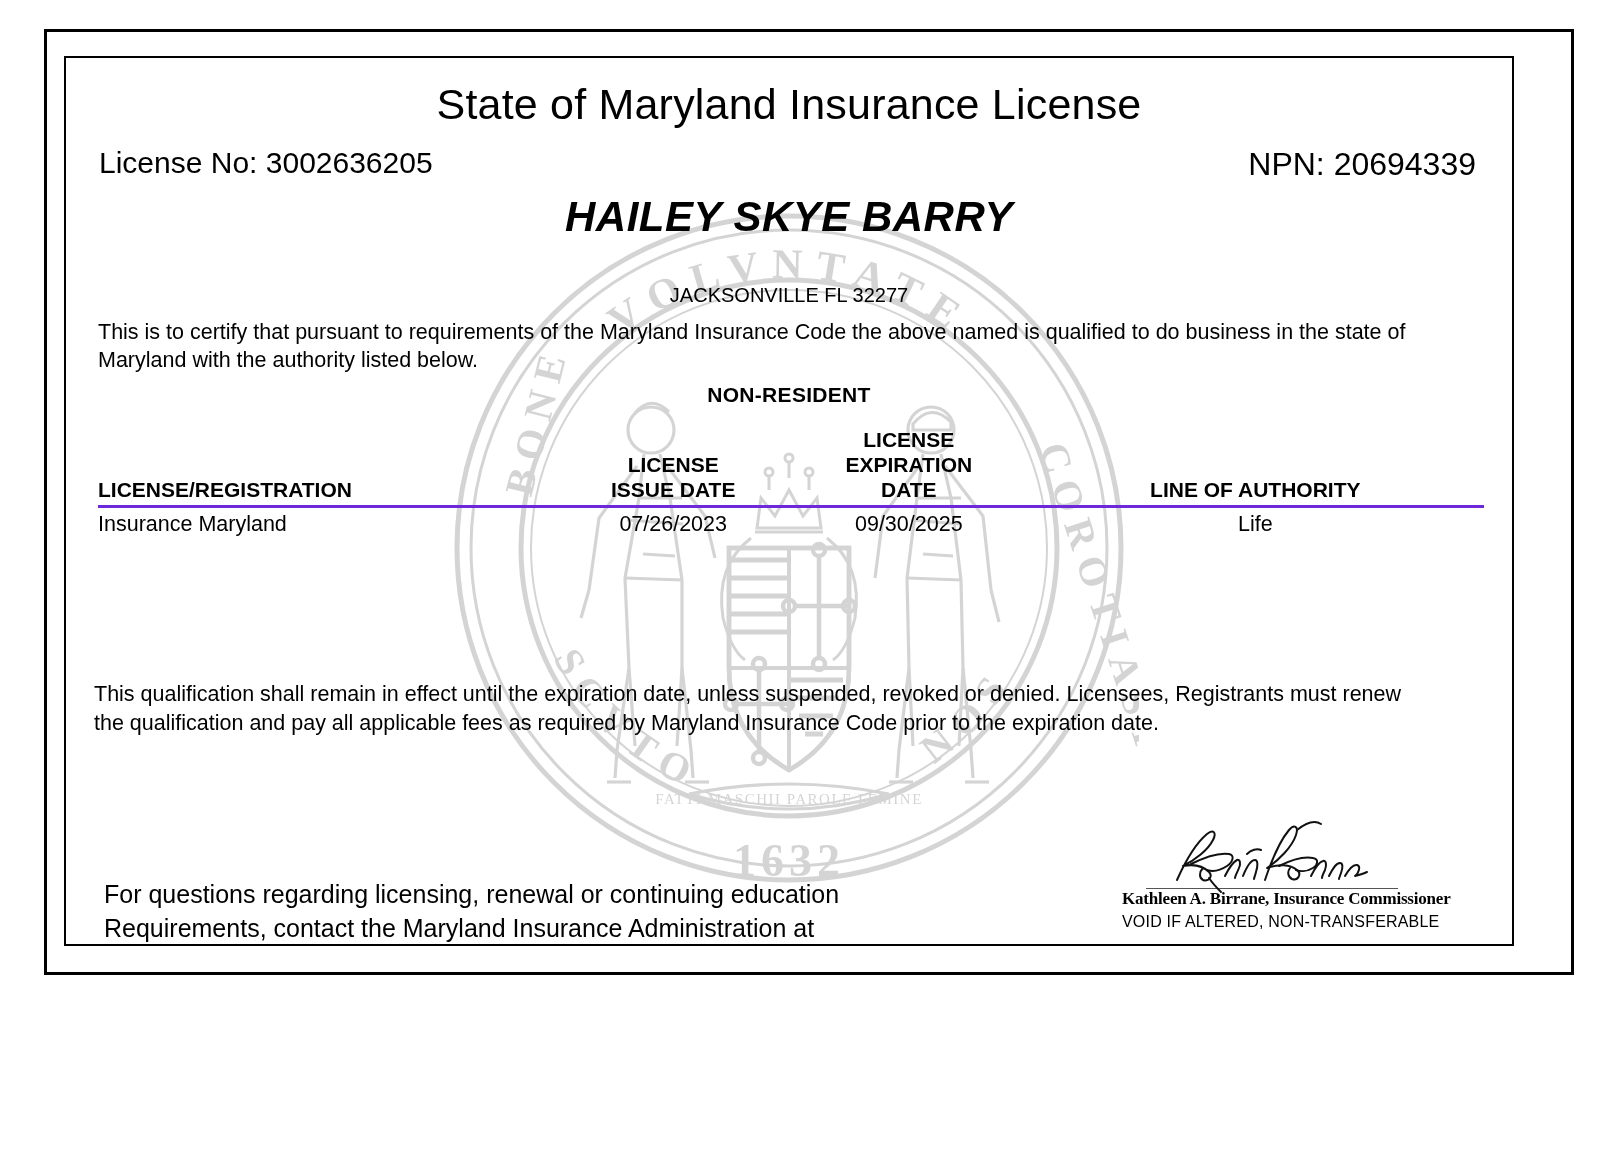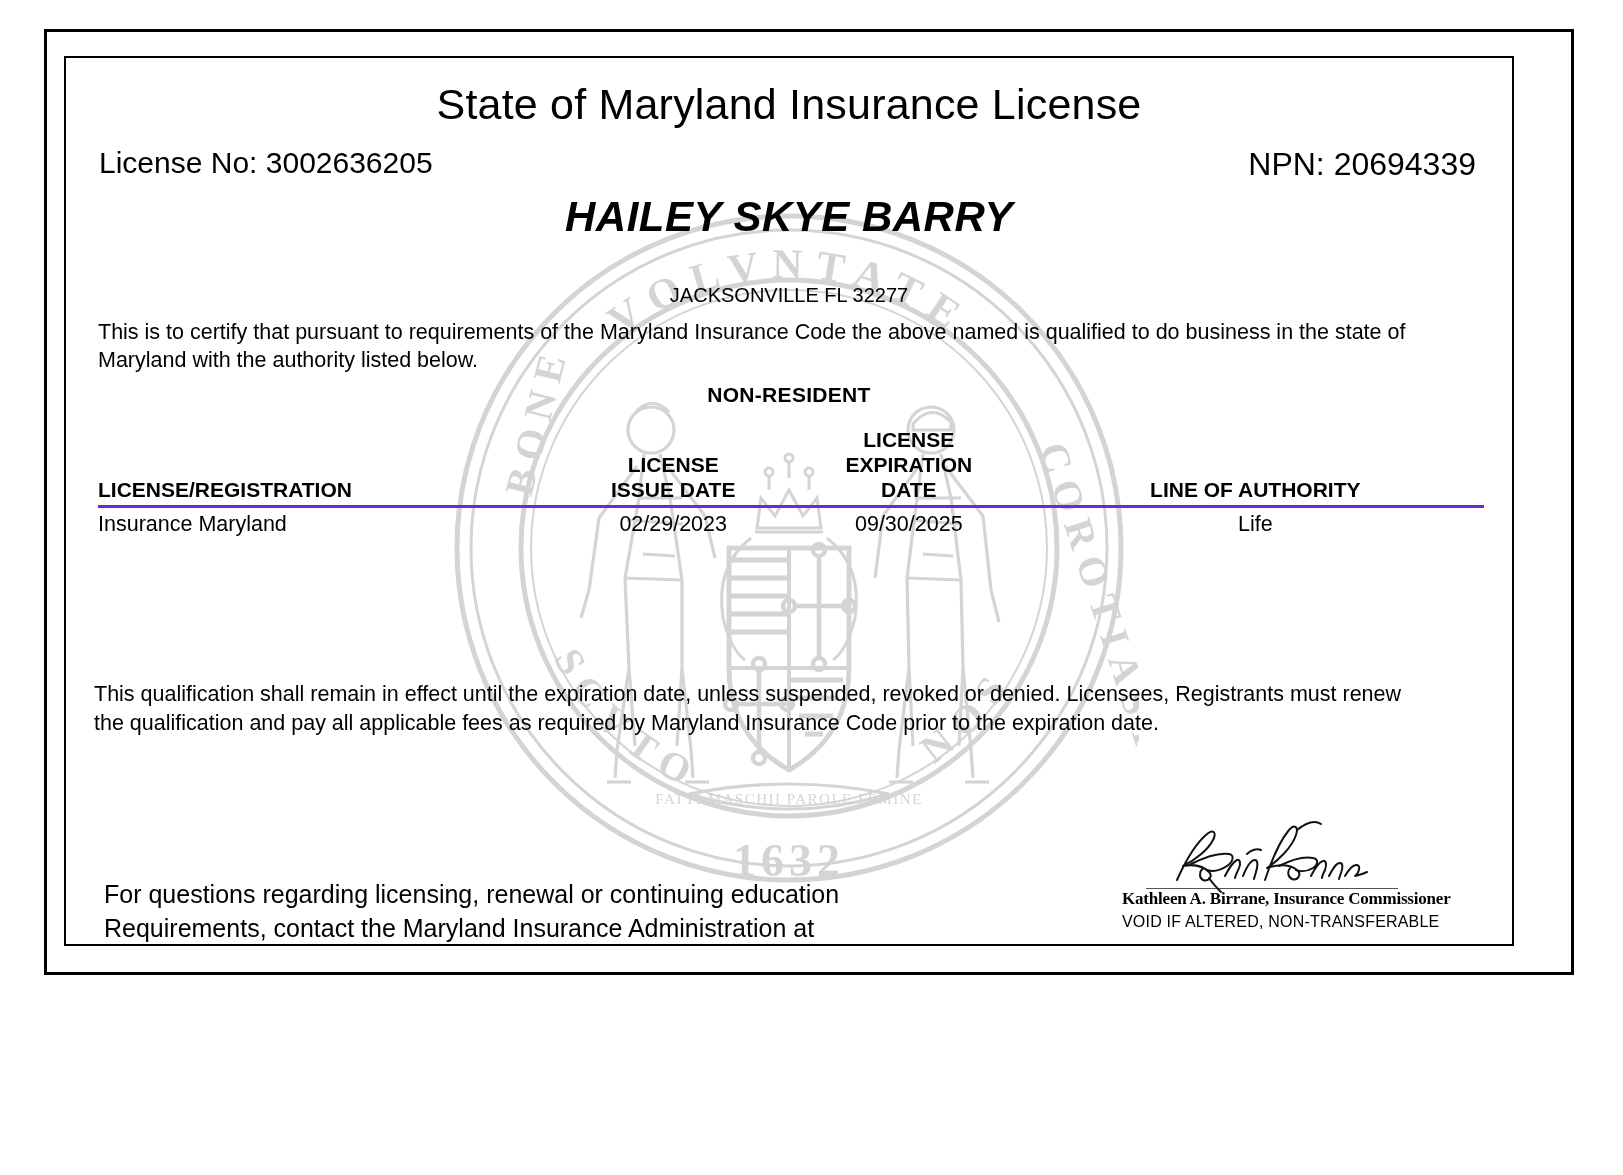--- a/index.html
+++ b/index.html
@@ -391,21 +391,21 @@
                   <div>DATE</div>
                 </th>
                 <th class="col-loa">
                   <span>LINE OF AUTHORITY</span>
                 </th>
               </tr>
             </thead>
             <tbody>
               <tr>
                 <td class="col-reg">Insurance Maryland</td>
-                <td class="col-issue">02/29/2023</td>
+                <td class="col-issue">07/26/2023</td>
                 <td class="col-exp">09/30/2025</td>
                 <td class="col-loa">Life</td>
               </tr>
             </tbody>
           </table>
         </div>
 
         <div class="qualification">This qualification shall remain in effect until the expiration date, unless suspended, revoked or denied. Licensees, Registrants must renew the qualification and pay all applicable fees as required by Maryland Insurance Code prior to the expiration date.</div>
 
         <div class="contact">For questions regarding licensing, renewal or continuing education

